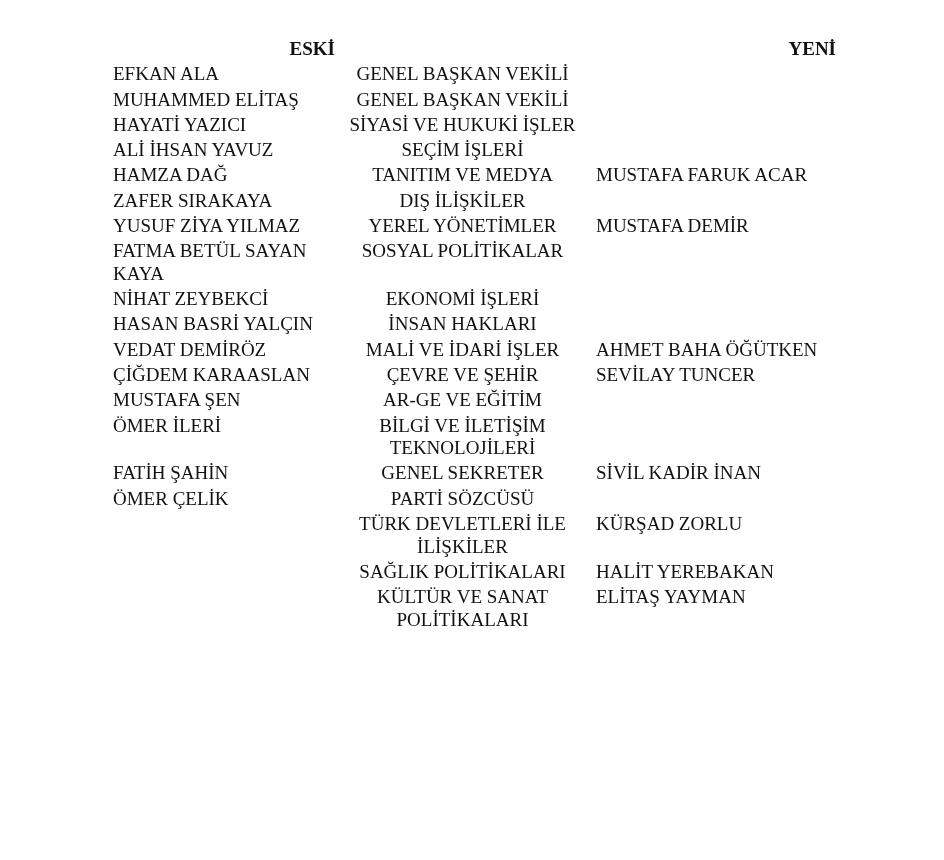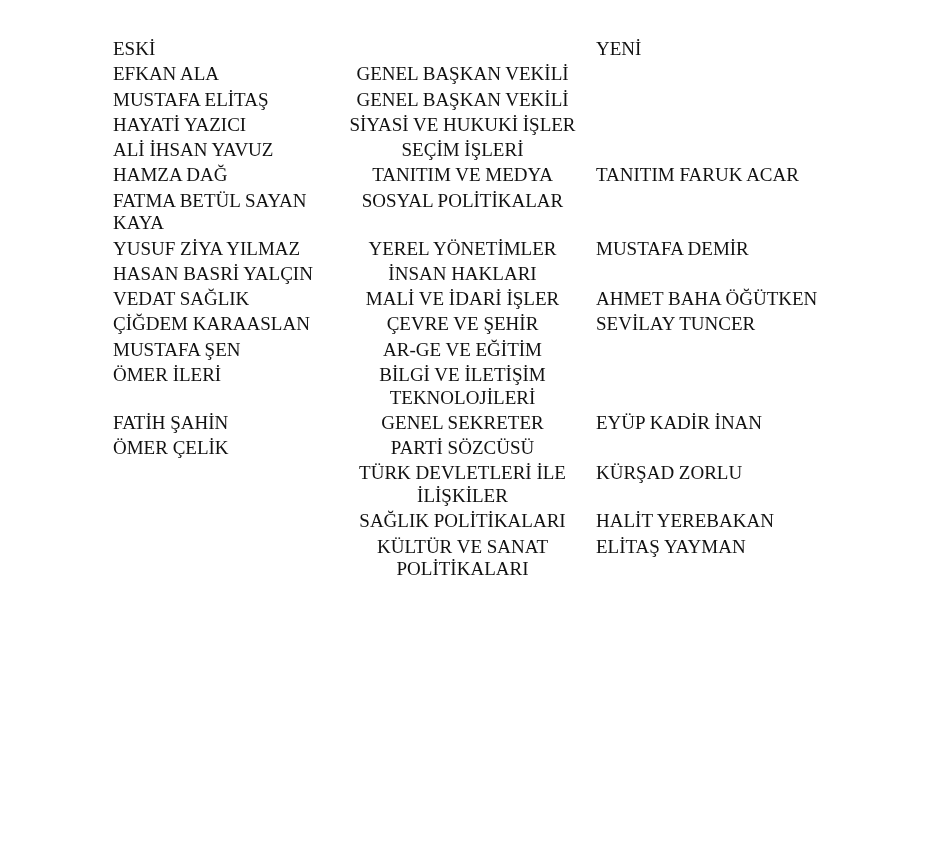--- a/index.html
+++ b/index.html
@@ -10,21 +10,21 @@
   }
   .tbl {
     position: absolute; left: 113px; top: 38px;
     border-collapse: collapse;
     font-size: 19px;
   }
   .tbl td, .tbl th {
     padding: 0; vertical-align: top; line-height: 22.5px;
     padding-bottom: 2.8px;
   }
-  .tbl th { font-weight: normal; text-align: left; font-size: 19px; padding-bottom: 2.8px; }
+  .tbl th { font-weight: bold; text-align: right; font-size: 19px; padding-bottom: 2.8px; }
   .c1 { width: 222px; text-align: left; }
   .c2 { width: 255px; text-align: center; margin-left: 37px; }
   .c3 { width: 240px; text-align: left; padding-left: 6px !important; }
   td.c1, td.c3 { word-wrap: break-word; margin-left: 24px; }
 </style>
 </head>
 <body>
 
 <table class="tbl">
   <thead>
@@ -34,56 +34,66 @@
       <th class="c3">YENİ</th>
     </tr>
   </thead>
   <tbody id="rows">
       <tr>
         <td class="c1">EFKAN ALA</td>
         <td class="c2">GENEL BAŞKAN VEKİLİ</td>
         <td class="c3"></td>
       </tr>
       <tr>
-        <td class="c1">MUSTAFA ELİTAŞ</td>
+        <td class="c1">MUHAMMED ELİTAŞ</td>
         <td class="c2">GENEL BAŞKAN VEKİLİ</td>
         <td class="c3"></td>
       </tr>
       <tr>
         <td class="c1">HAYATİ YAZICI</td>
         <td class="c2">SİYASİ VE HUKUKİ İŞLER</td>
         <td class="c3"></td>
       </tr>
       <tr>
         <td class="c1">ALİ İHSAN YAVUZ</td>
         <td class="c2">SEÇİM İŞLERİ</td>
         <td class="c3"></td>
       </tr>
       <tr>
         <td class="c1">HAMZA DAĞ</td>
         <td class="c2">TANITIM VE MEDYA</td>
-        <td class="c3">TANITIM FARUK ACAR</td>
+        <td class="c3">MUSTAFA FARUK ACAR</td>
       </tr>
       <tr>
-        <td class="c1">FATMA BETÜL SAYAN KAYA</td>
-        <td class="c2">SOSYAL POLİTİKALAR</td>
+        <td class="c1">ZAFER SIRAKAYA</td>
+        <td class="c2">DIŞ İLİŞKİLER</td>
         <td class="c3"></td>
       </tr>
       <tr>
         <td class="c1">YUSUF ZİYA YILMAZ</td>
         <td class="c2">YEREL YÖNETİMLER</td>
         <td class="c3">MUSTAFA DEMİR</td>
       </tr>
       <tr>
+        <td class="c1">FATMA BETÜL SAYAN KAYA</td>
+        <td class="c2">SOSYAL POLİTİKALAR</td>
+        <td class="c3"></td>
+      </tr>
+      <tr>
+        <td class="c1">NİHAT ZEYBEKCİ</td>
+        <td class="c2">EKONOMİ İŞLERİ</td>
+        <td class="c3"></td>
+      </tr>
+      <tr>
         <td class="c1">HASAN BASRİ YALÇIN</td>
         <td class="c2">İNSAN HAKLARI</td>
         <td class="c3"></td>
       </tr>
       <tr>
-        <td class="c1">VEDAT SAĞLIK</td>
+        <td class="c1">VEDAT DEMİRÖZ</td>
         <td class="c2">MALİ VE İDARİ İŞLER</td>
         <td class="c3">AHMET BAHA ÖĞÜTKEN</td>
       </tr>
       <tr>
         <td class="c1">ÇİĞDEM KARAASLAN</td>
         <td class="c2">ÇEVRE VE ŞEHİR</td>
         <td class="c3">SEVİLAY TUNCER</td>
       </tr>
       <tr>
         <td class="c1">MUSTAFA ŞEN</td>
@@ -91,21 +101,21 @@
         <td class="c3"></td>
       </tr>
       <tr>
         <td class="c1">ÖMER İLERİ</td>
         <td class="c2">BİLGİ VE İLETİŞİM TEKNOLOJİLERİ</td>
         <td class="c3"></td>
       </tr>
       <tr>
         <td class="c1">FATİH ŞAHİN</td>
         <td class="c2">GENEL SEKRETER</td>
-        <td class="c3">EYÜP KADİR İNAN</td>
+        <td class="c3">SİVİL KADİR İNAN</td>
       </tr>
       <tr>
         <td class="c1">ÖMER ÇELİK</td>
         <td class="c2">PARTİ SÖZCÜSÜ</td>
         <td class="c3"></td>
       </tr>
       <tr>
         <td class="c1"></td>
         <td class="c2">TÜRK DEVLETLERİ İLE İLİŞKİLER</td>
         <td class="c3">KÜRŞAD ZORLU</td>

